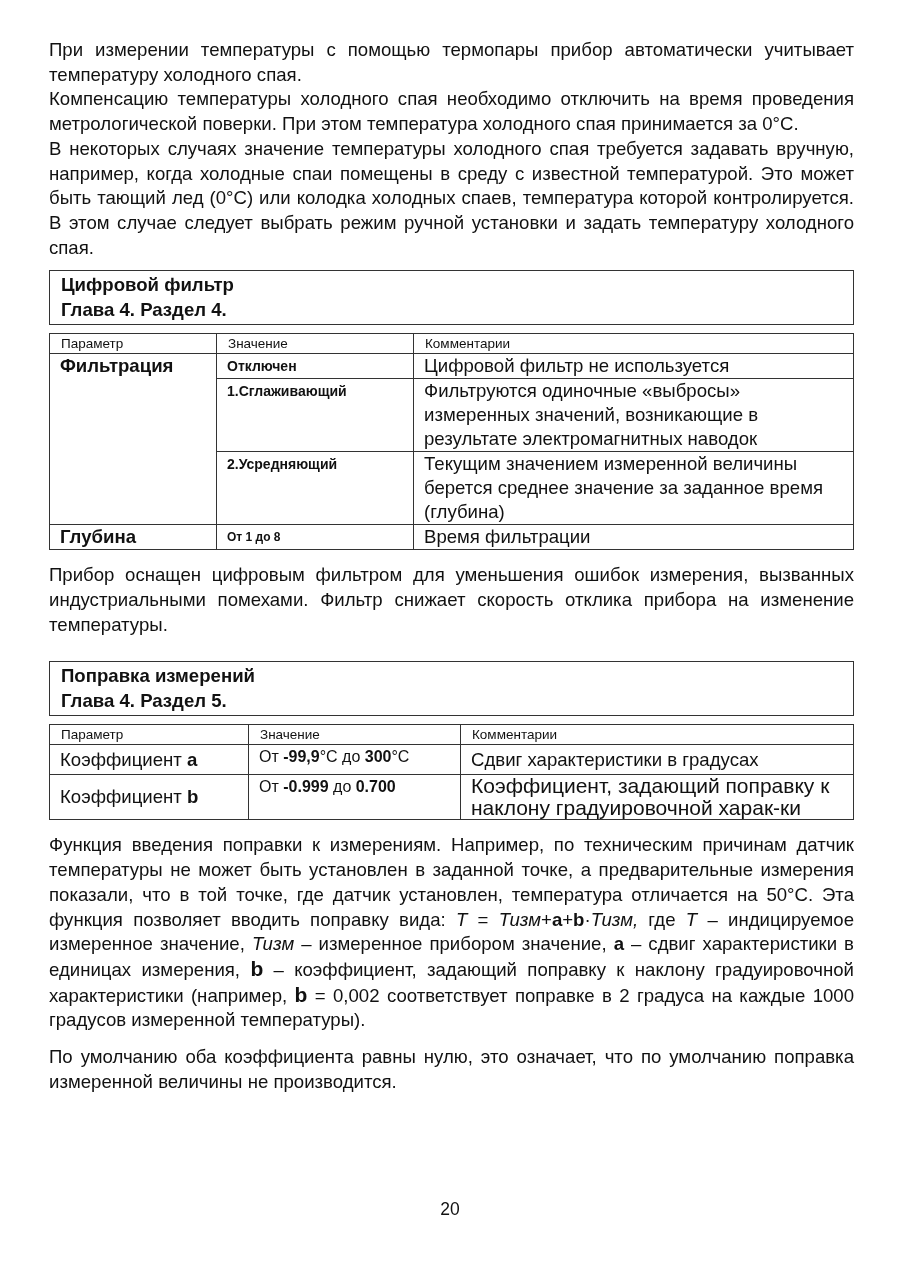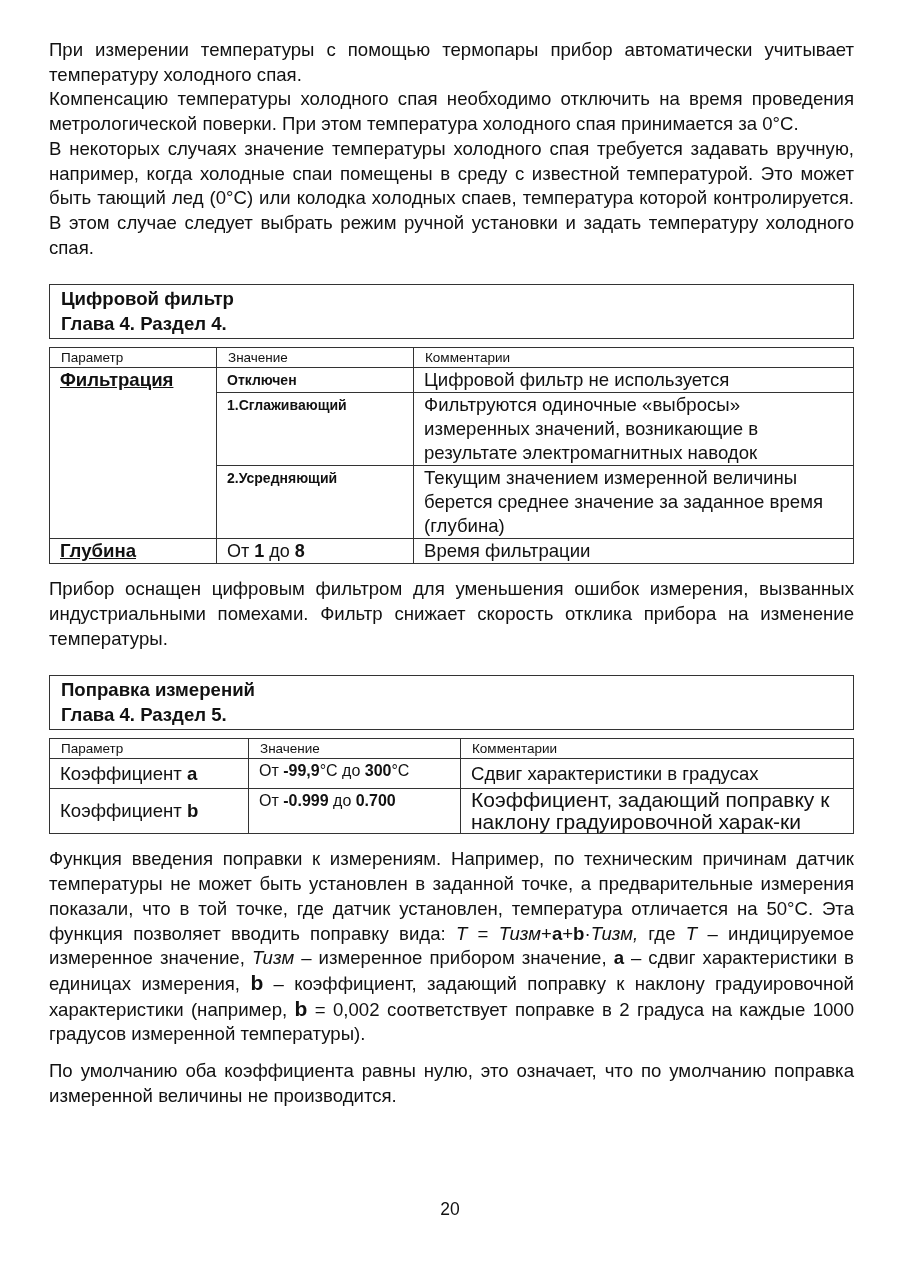--- a/index.html
+++ b/index.html
@@ -5,37 +5,37 @@
   html, body { margin: 0; padding: 0; background: #ffffff; }
   body { width: 900px; height: 1275px; position: relative; overflow: hidden;
          font-family: "Liberation Sans", sans-serif; color: #111; }
   .page { position: absolute; left: 49px; top: 38px; width: 805px; }
   p.para { margin: 0; font-size: 18.6px; line-height: 24.7px; text-align: justify; }
   .box { border: 1.3px solid #333; padding: 2px 10px 2px 11px; font-weight: bold;
          font-size: 18.6px; line-height: 24.5px; }
   table { border-collapse: collapse; width: 100%; table-layout: fixed; }
   td { border: 1.3px solid #333; vertical-align: top; padding: 0 10px; font-size: 18.6px; line-height: 24px; }
   td.hdr { font-size: 13.5px; line-height: 19px; padding: 0 11px; }
-  td.b { font-weight: bold; text-decoration: underline; }
+  td.b { font-weight: bold; }
   td.sm { font-size: 14px; font-weight: bold; }
   td.mid { vertical-align: middle; margin-top: 28px; }
-  .small { font-size: 18px; }
+  .small { font-size: 12px; font-weight: bold; }
   .pagenum { position: absolute; top: 1199px; left: 0; width: 900px; text-align: center; font-size: 17.5px; }
   i { font-style: italic; }
   b.big { font-size: 21px; }
 </style>
 </head>
 <body>
 
 <div class="page">
   <p class="para">При измерении температуры с помощью термопары прибор автоматически учитывает температуру холодного спая.</p>
   <p class="para">Компенсацию температуры холодного спая необходимо отключить на время проведения метрологической поверки. При этом температура холодного спая принимается за 0°C.</p>
   <p class="para">В некоторых случаях значение температуры холодного спая требуется задавать вручную, например, когда холодные спаи помещены в среду с известной температурой. Это может быть тающий лед (0°C) или колодка холодных спаев, температура которой контролируется. В этом случае следует выбрать режим ручной установки и задать температуру холодного спая.</p>
 
-  <div class="box" style="margin-top:24px;">
+  <div class="box" style="margin-top:10px;">
     <div>Цифровой фильтр</div>
     <div>Глава 4. Раздел 4.</div>
   </div>
 
   <table style="margin-top:8px;">
     <colgroup>
         <col style="width:167px">
         <col style="width:197px">
         <col>
       </colgroup>

